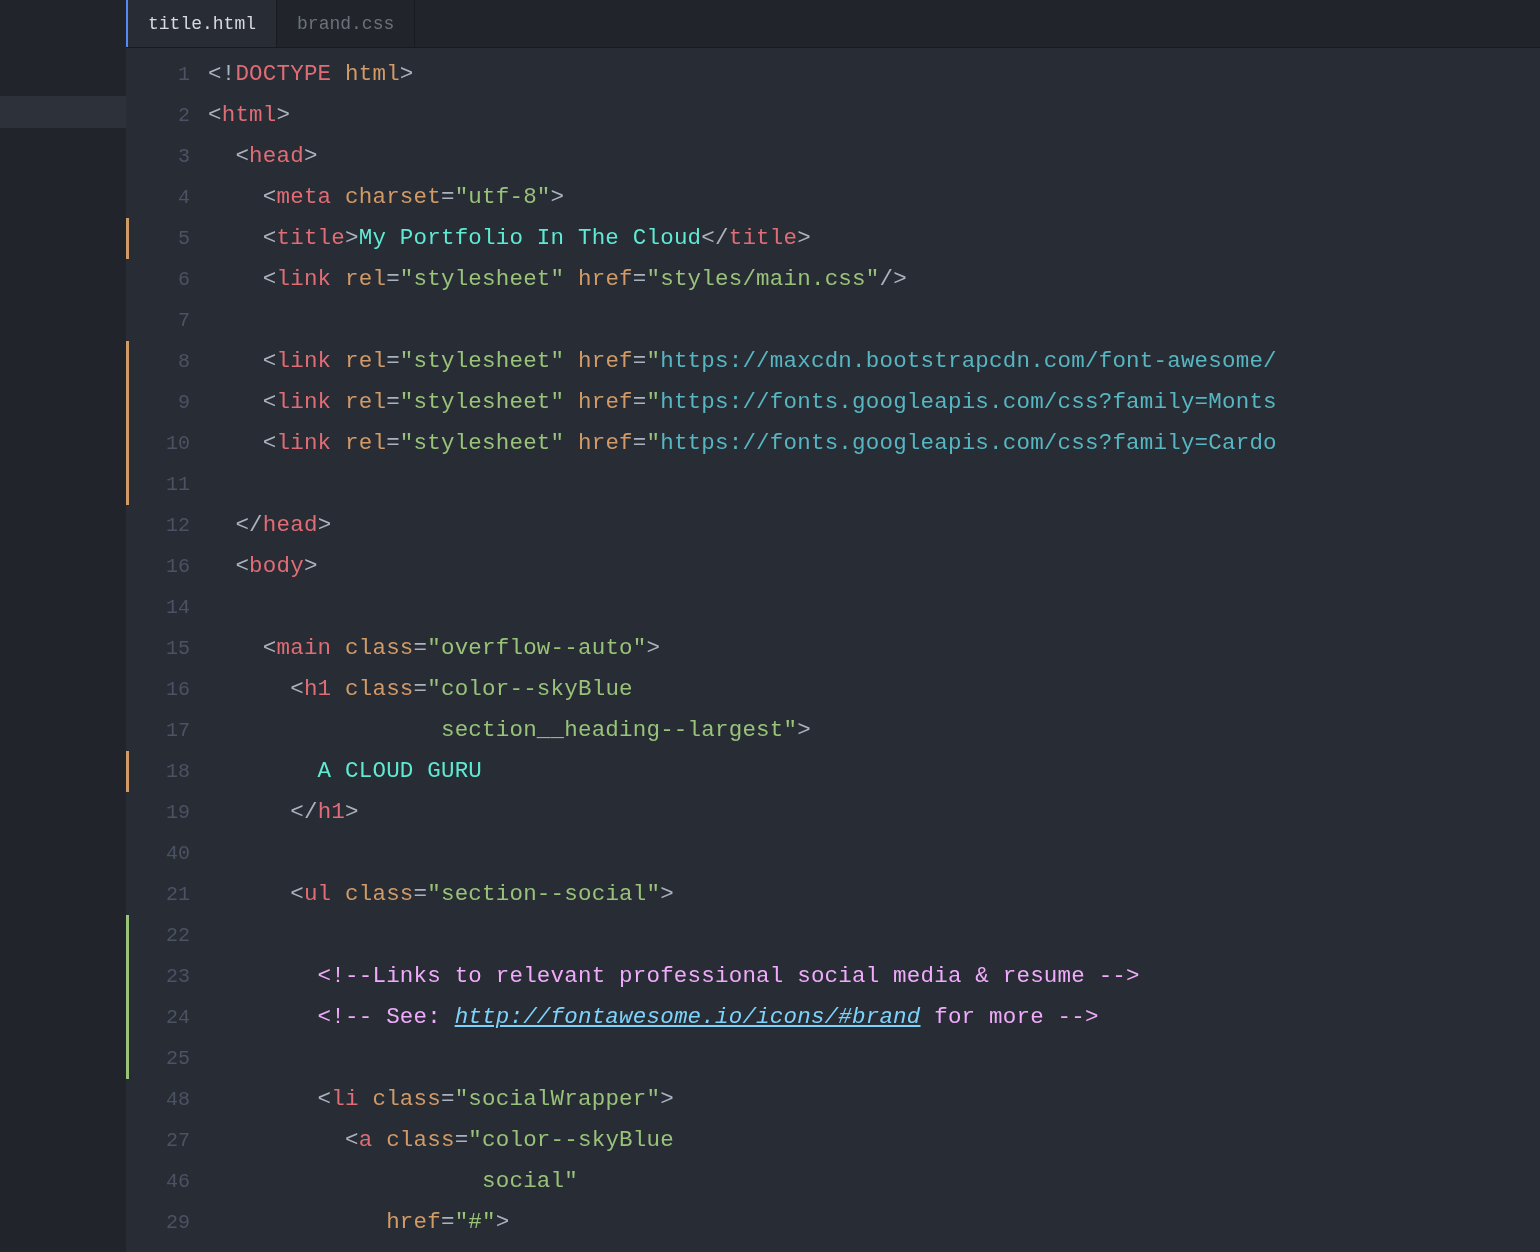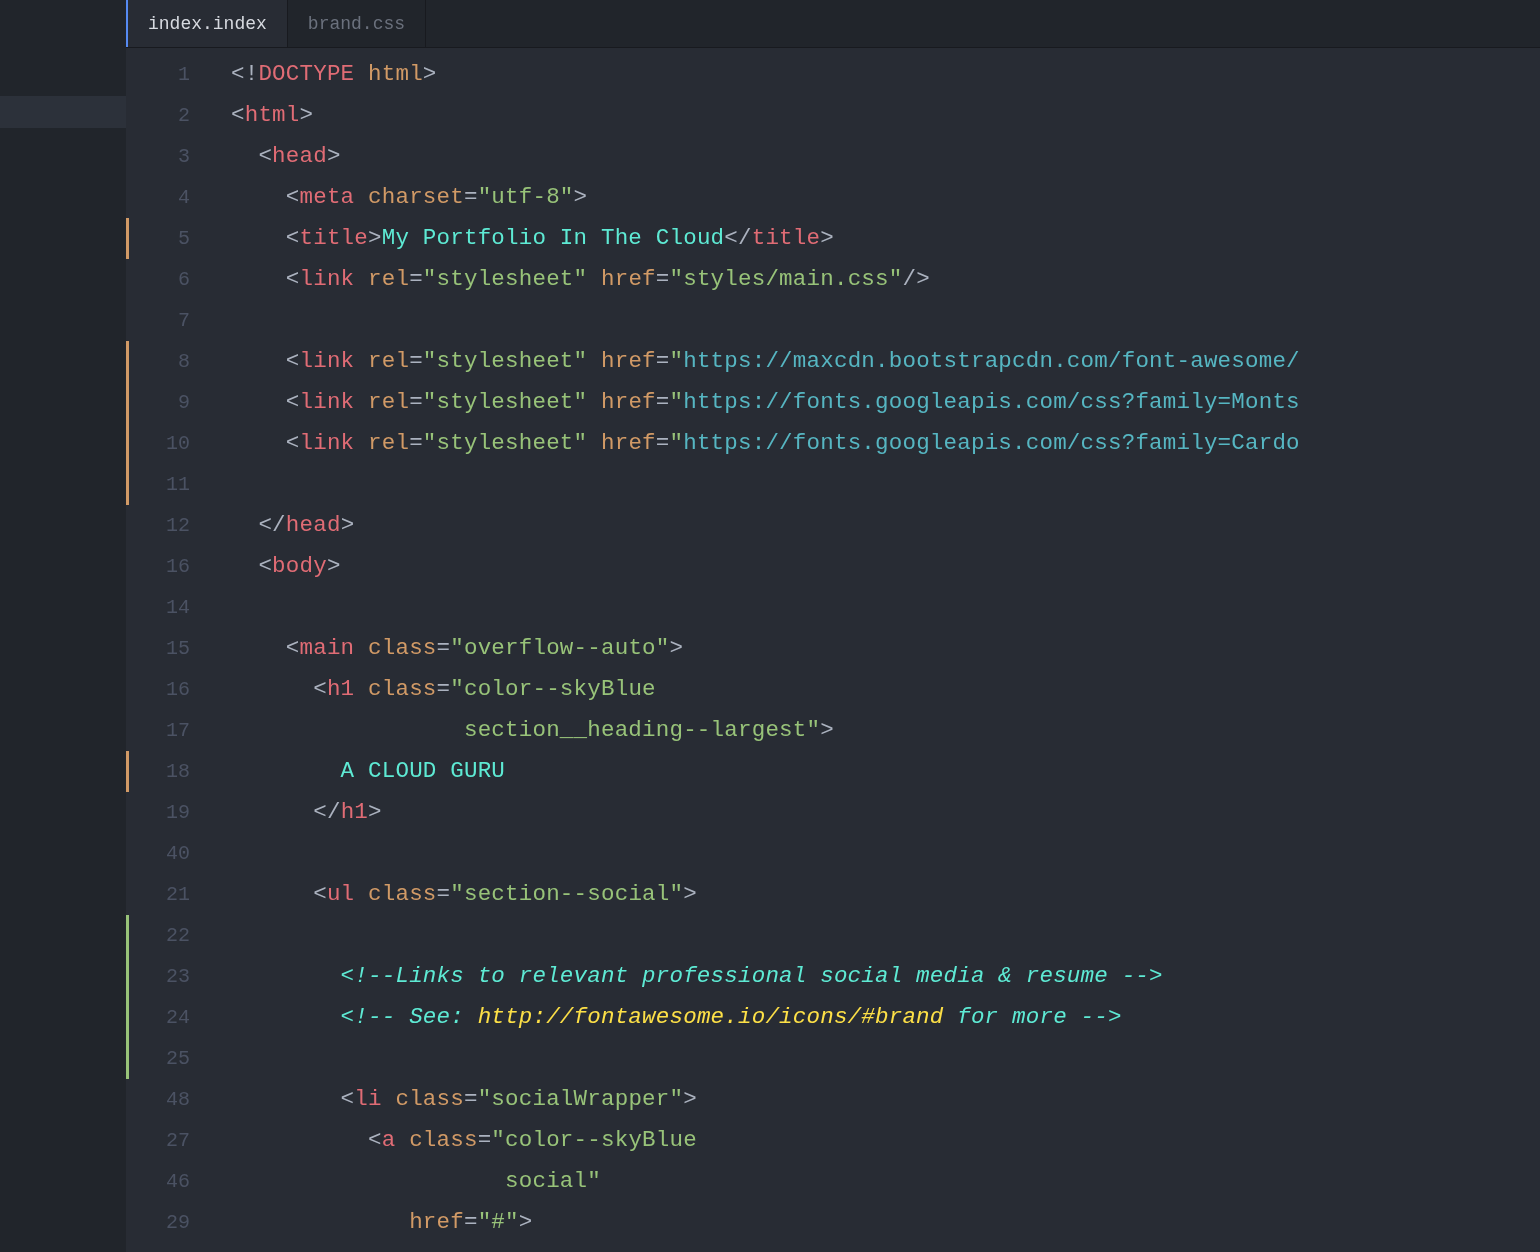--- a/index.html
+++ b/index.html
@@ -78,50 +78,49 @@
     left: 0; top: 0; bottom: 0;
     width: 3px;
   }
   .marker.orange { background: #d19a66; }
   .marker.green  { background: #98c379; }
   .code {
     flex: 1;
     padding-top: 6px;
     white-space: pre;
     overflow: hidden;
-    margin-left: 23px;
   }
   .code-line {
     height: 41px;
     line-height: 41px;
     font-size: 22.5px;
     letter-spacing: 0.2px;
   }
 
   
   .pn { color: #abb2bf; }            
   .tg { color: #e06c75; }            
   .at { color: #d19a66; }            
   .st { color: #98c379; }            
   .lk { color: #56b6c2; } 
-  .cm { color: #5eead4; font-style: italic; }         
-  .cl { color: #fde047; font-style: italic; } 
+  .cm { color: #f0abfc; }         
+  .cl { color: #7dd3fc; font-style: italic; text-decoration: underline; } 
   .tx { color: #5eead4; }            
 
 </style>
 </head>
 <body>
 
 <div class="container">
   <div class="sidebar">
     <div class="sidebar-row"></div>
   </div>
   <div class="main-area">
     <div class="tabbar" id="tabbar">
-        <div class="tab active">index.index</div>
+        <div class="tab active">title.html</div>
         <div class="tab">brand.css</div>
       </div>
     <div class="editor">
       <div class="gutter" id="gutter">
           <div class="gutter-line"><span>1</span></div>
           <div class="gutter-line"><span>2</span></div>
           <div class="gutter-line"><span>3</span></div>
           <div class="gutter-line"><span>4</span></div>
           <div class="gutter-line"><div class="marker orange"></div><span>5</span></div>
           <div class="gutter-line"><span>6</span></div>

